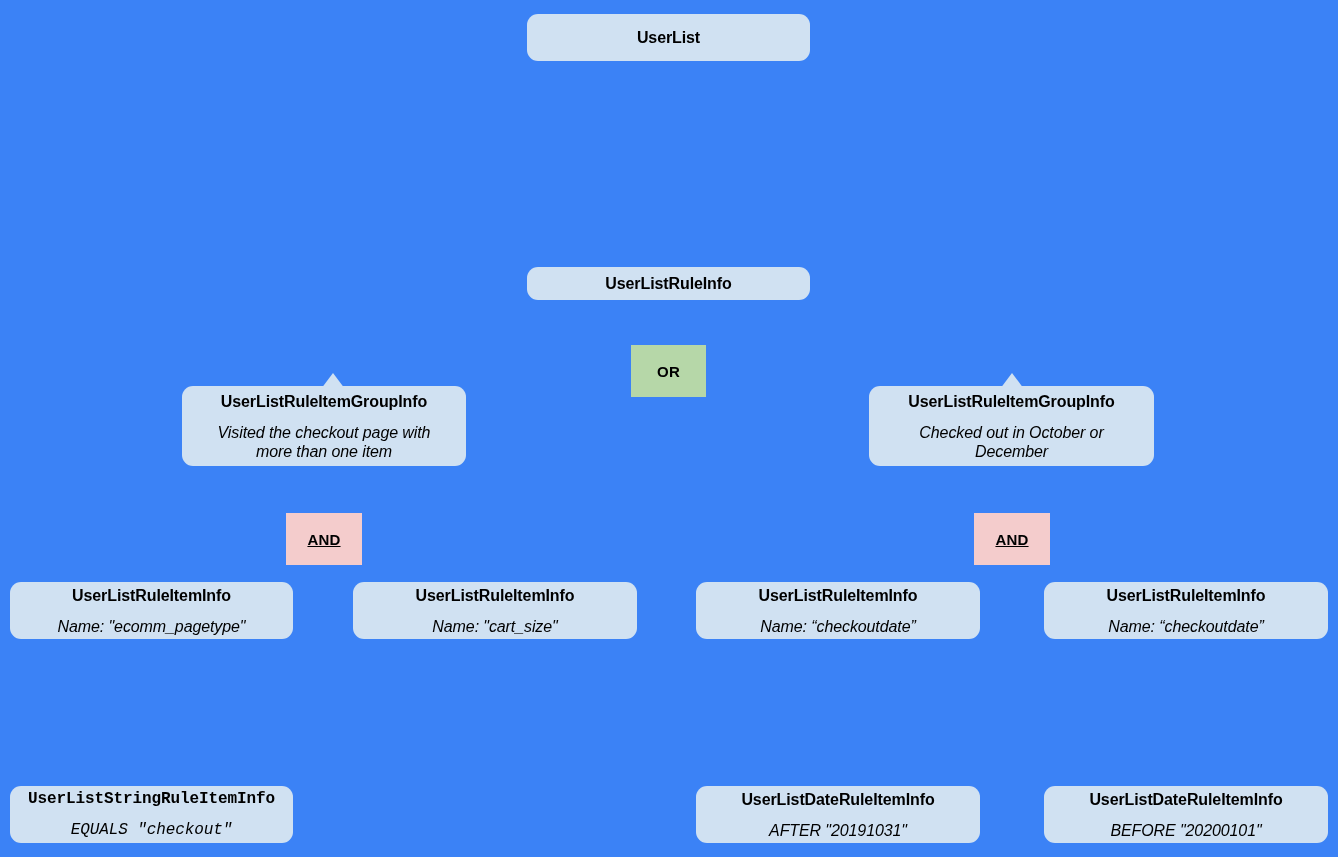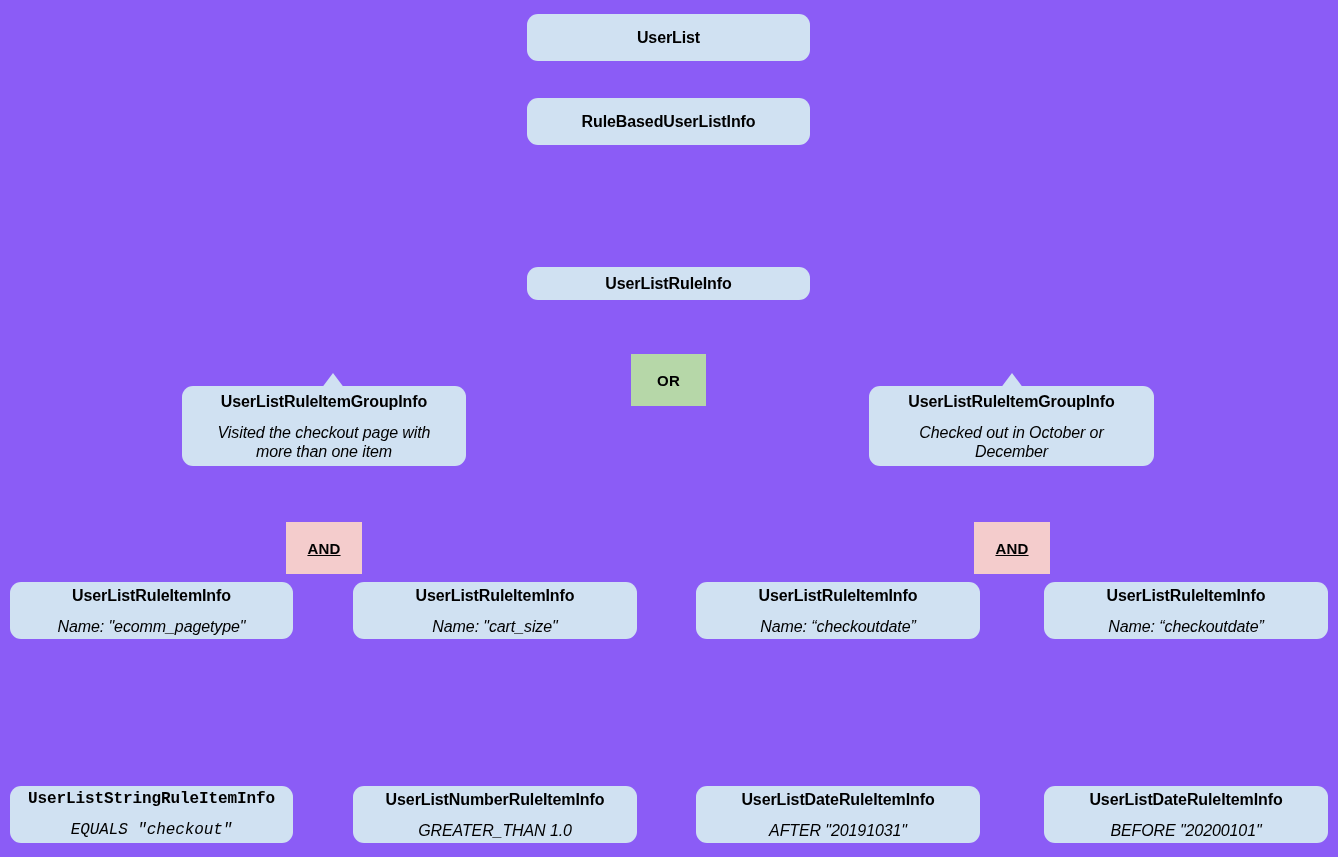--- a/index.html
+++ b/index.html
@@ -4,21 +4,21 @@
 <style>
   html, body {
     margin: 0;
     padding: 0;
     background: #000000;
   }
   #canvas {
     position: relative;
     width: 1338px;
     height: 857px;
-    background: #8b5cf6;
+    background: #3b82f6;
     overflow: hidden;
     font-family: "Liberation Sans", sans-serif;
   }
   .node {
     position: absolute;
     box-sizing: border-box;
     display: flex;
     flex-direction: column;
     align-items: center;
     justify-content: center;
@@ -51,21 +51,20 @@
   .op {
     position: absolute;
     box-sizing: border-box;
     display: flex;
     align-items: center;
     justify-content: center;
     font-size: 15px;
     font-weight: bold;
     color: #000000;
     letter-spacing: 0.2px;
-    margin-top: 9px;
   }
   .op.or  { background: #b6d7a8; }
   .op.and { background: #f4cccc; text-decoration: underline; }
 
   
   .notch {
     position: absolute;
     width: 0;
     height: 0;
     border-left: 12px solid transparent;
@@ -75,23 +74,20 @@
 </style>
 </head>
 <body>
 
 <div id="canvas">
 
   <div class="node blue" style="left:527px; top:14px; width:283px; height:47px;">
     <span class="title">UserList</span>
   </div>
 
-  <div class="node blue" style="left:527px; top:98px; width:283px; height:47px;">
-    <span class="title">RuleBasedUserListInfo</span>
-  </div>
 
 
   <div class="node blue" style="left:527px; top:267px; width:283px; height:33px;">
     <span class="title">UserListRuleInfo</span>
   </div>
 
   <div class="op or" style="left:631px; top:345px; width:75px; height:52px;">
     <span>OR</span>
   </div>
 
@@ -133,24 +129,20 @@
   <div class="node blue" style="left:1044px; top:582px; width:284px; height:57px;">
     <span class="title">UserListRuleItemInfo</span>
     <span class="subtitle">Name: “checkoutdate”</span>
   </div>
 
   <div class="node blue" style="left:10px; top:786px; width:283px; height:57px;font-family:Liberation Mono, monospace;">
     <span class="title">UserListStringRuleItemInfo</span>
     <span class="subtitle">EQUALS "checkout"</span>
   </div>
 
-  <div class="node blue" style="left:353px; top:786px; width:284px; height:57px;">
-    <span class="title">UserListNumberRuleItemInfo</span>
-    <span class="subtitle">GREATER_THAN 1.0</span>
-  </div>
 
   <div class="node blue" style="left:696px; top:786px; width:284px; height:57px;">
     <span class="title">UserListDateRuleItemInfo</span>
     <span class="subtitle">AFTER "20191031"</span>
   </div>
 
   <div class="node blue" style="left:1044px; top:786px; width:284px; height:57px;">
     <span class="title">UserListDateRuleItemInfo</span>
     <span class="subtitle">BEFORE "20200101"</span>
   </div>

